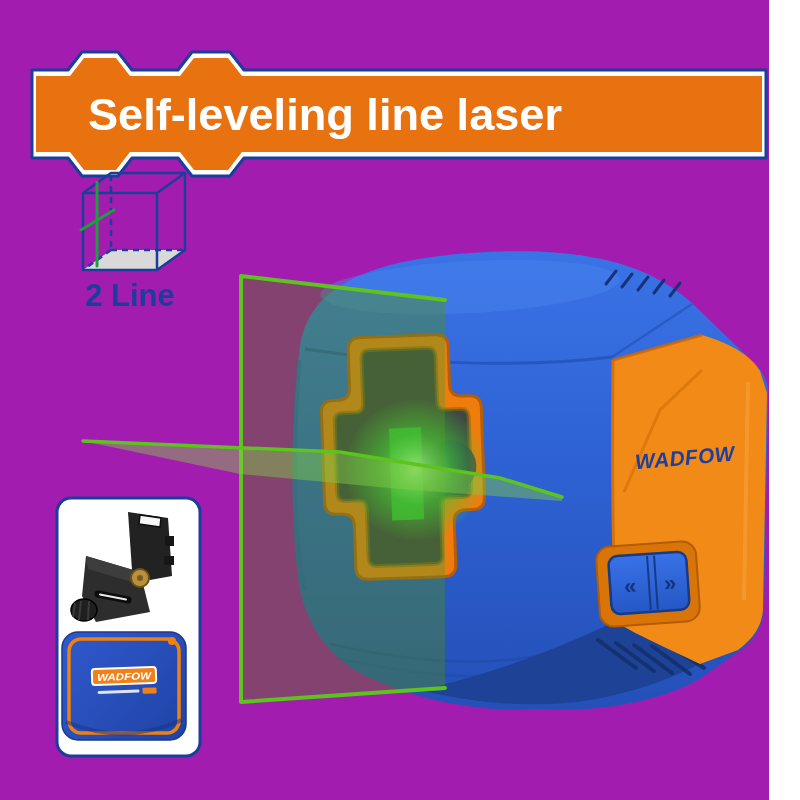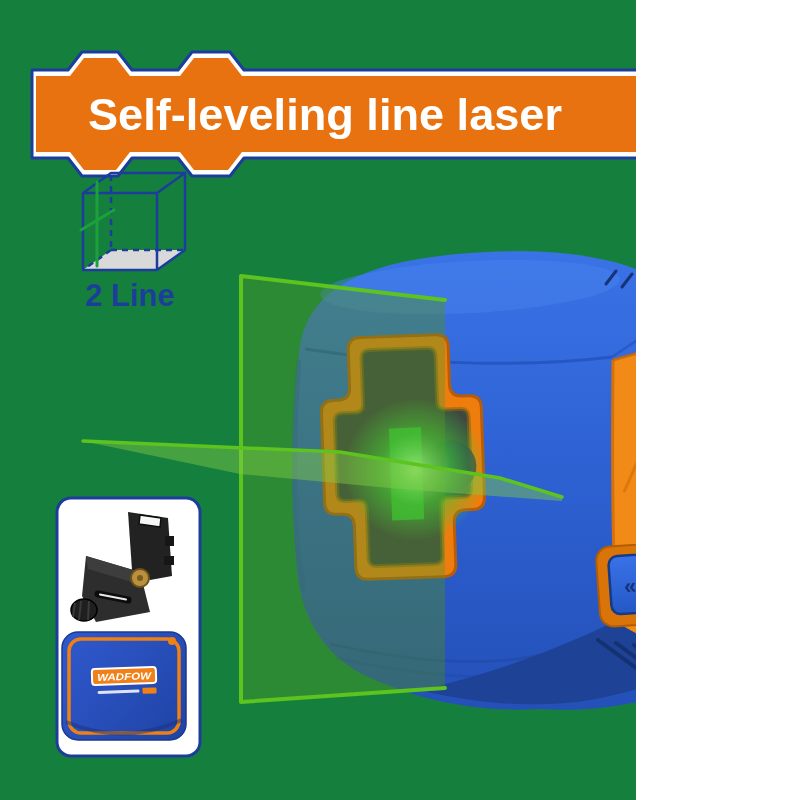--- a/index.html
+++ b/index.html
@@ -1,16 +1,16 @@
 <!DOCTYPE html>
 <html><head>
 <meta charset="utf-8">
 <style>
   html,body{margin:0;padding:0;background:#ffffff;}
-  .canvas{position:relative;width:636px;height:800px;background:#15803d;overflow:hidden;
+  .canvas{position:relative;width:769px;height:800px;background:#a21caf;overflow:hidden;
           font-family:"Liberation Sans","DejaVu Sans",sans-serif;}
   svg{position:absolute;left:0;top:0;}
   text{font-family:"Liberation Sans","DejaVu Sans",sans-serif;}
 </style>
 </head>
 <body>
 
 <div class="canvas">
 <svg width="800" height="800" viewBox="0 0 800 800">
   <defs>

